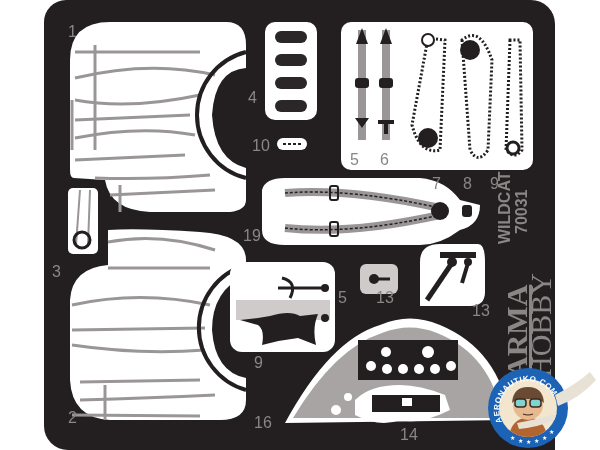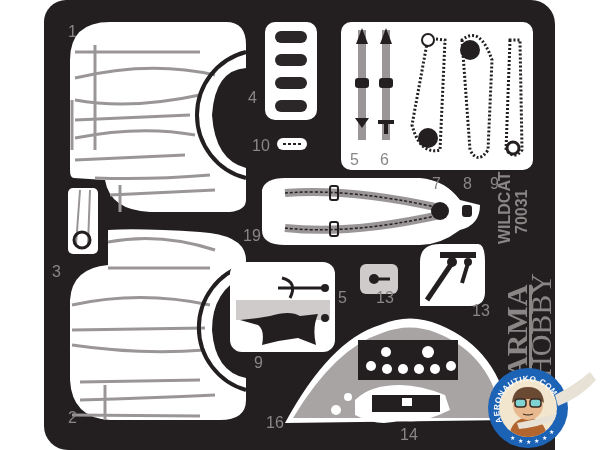--- a/index.html
+++ b/index.html
@@ -160,21 +160,21 @@
   <span class="lbl" style="left:380px; top:152px;">6</span>
   <span class="lbl" style="left:432px; top:176px;">7</span>
   <span class="lbl" style="left:463px; top:176px;">8</span>
   <span class="lbl" style="left:490px; top:176px;">9</span>
   <span class="lbl" style="left:252px; top:138px;">10</span>
   <span class="lbl" style="left:243px; top:228px;">19</span>
   <span class="lbl" style="left:338px; top:290px;">5</span>
   <span class="lbl" style="left:376px; top:290px;">13</span>
   <span class="lbl" style="left:472px; top:303px;">13</span>
   <span class="lbl" style="left:254px; top:355px;">9</span>
-  <span class="lbl" style="left:254px; top:415px;margin-left:12px;">16</span>
+  <span class="lbl" style="left:254px; top:415px;">16</span>
   <span class="lbl" style="left:400px; top:427px;">14</span>
 </div>
 
 <div class="kit-name">
   <div>WILDCAT</div>
   <div style="padding-left:10px;">70031</div>
 </div>
 <div class="brand" style="left:500px; top:378px;">
   <span class="brand-arma">ARMA</span>
   <span class="brand-hobby">HOBBY</span>

